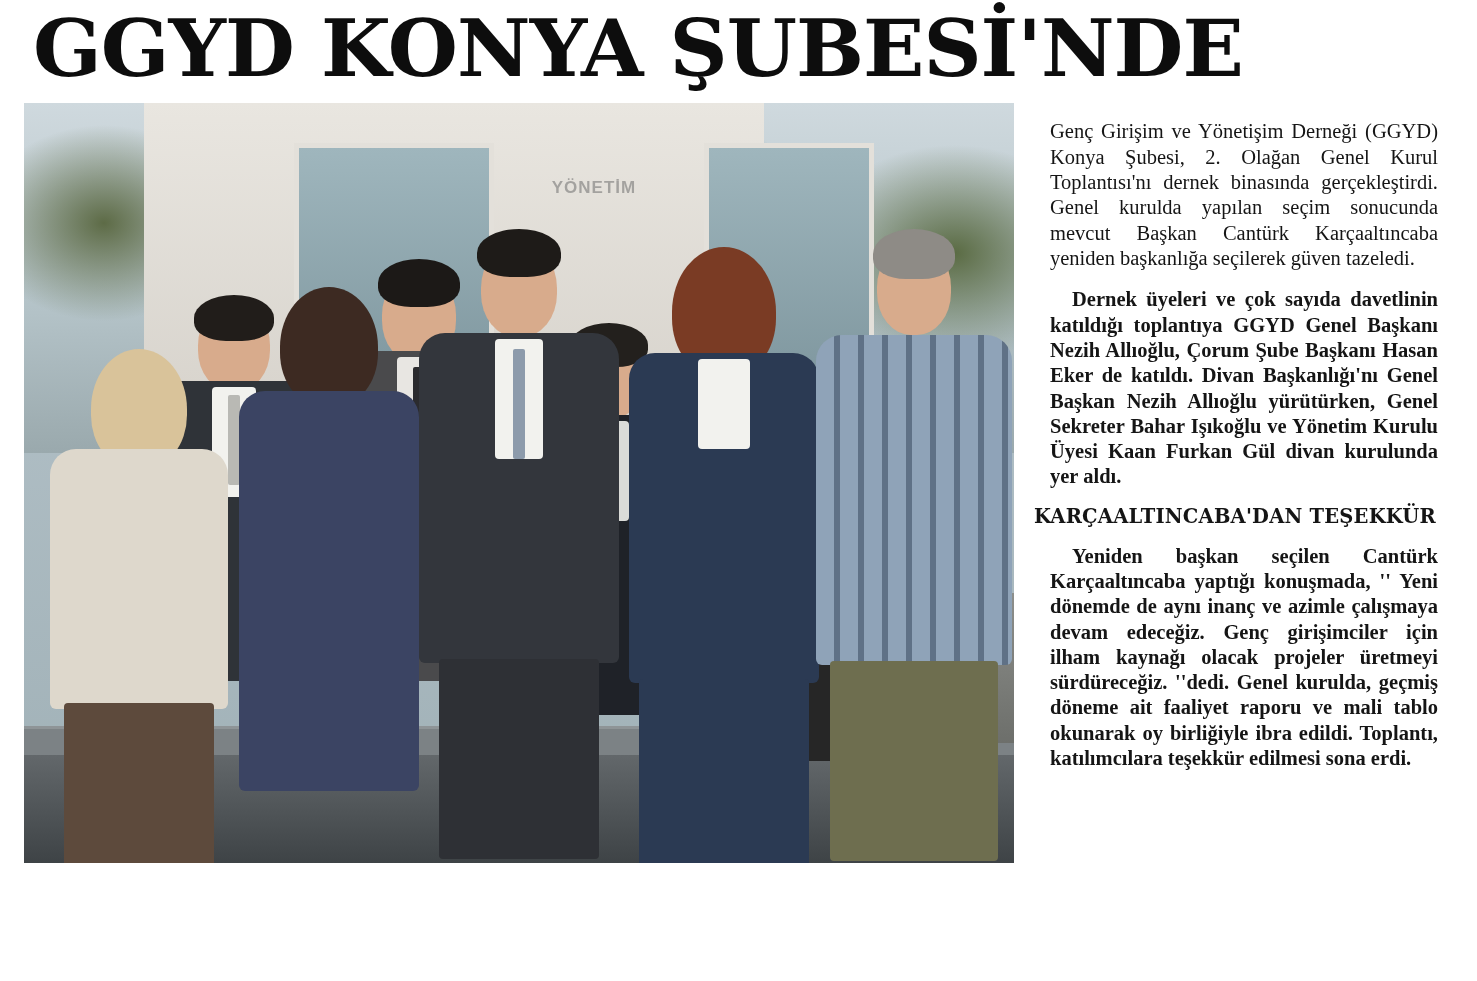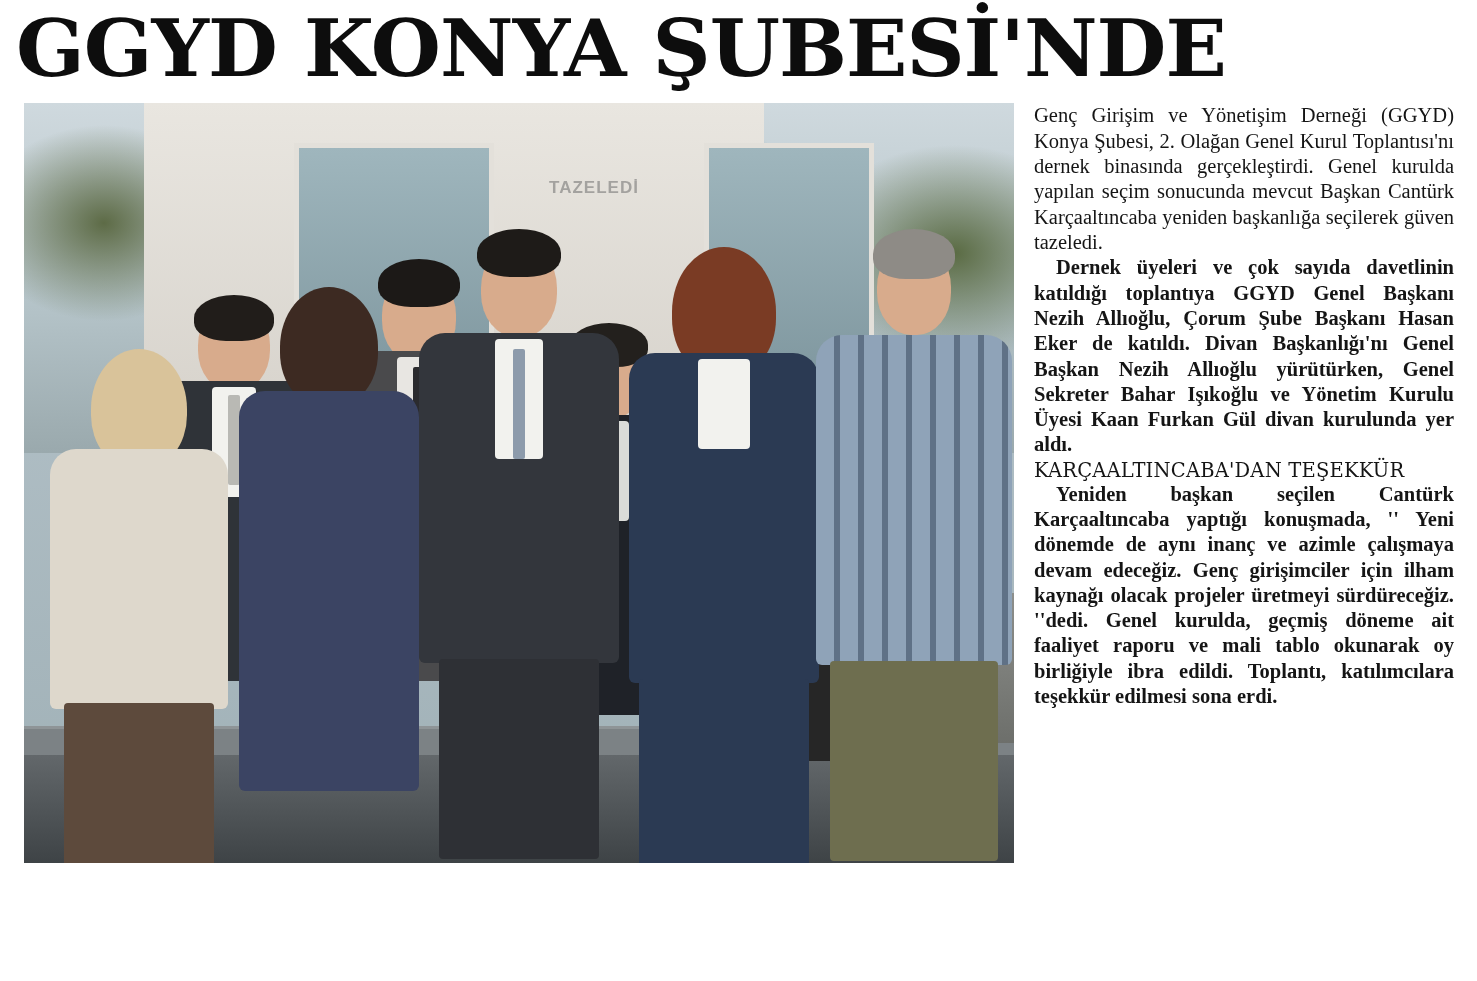--- a/index.html
+++ b/index.html
@@ -17,21 +17,21 @@
   .page {
     position: relative;
     width: 1477px;
     height: 981px;
     box-sizing: border-box;
     padding: 0;
   }
 
   
   .headline {
-    padding: 10px 24px 0 16px;
+    padding: 10px 24px 0 33px;
   }
   .headline-line {
     font-family: "DejaVu Serif", serif;
     font-weight: bold;
     color: #0d0d0d;
     letter-spacing: -1px;
     line-height: 0.98;
     white-space: nowrap;
   }
   .headline-line.l1 {
@@ -143,25 +143,25 @@
     width: 420px;
     flex: 0 0 420px;
     font-family: "Liberation Serif", serif;
     font-size: 20.5px;
     line-height: 1.235;
     color: #151515;
     text-align: justify;
     hyphens: auto;
     -webkit-hyphens: auto;
   }
-  .textcol p { margin: 0; }
+  .textcol p { margin: 16px; }
   .textcol p.indent { text-indent: 22px; font-weight: bold; }
   .subhead {
     font-family: "DejaVu Serif", serif;
-    font-weight: normal;
+    font-weight: bold;
     font-size: 19.5px;
     line-height: 1.12;
     margin-top: 2px;
     letter-spacing: .2px;
   }
   .byline {
     font-family: "DejaVu Serif", serif;
     font-weight: bold;
     font-size: 20px;
     letter-spacing: .2px;
@@ -179,21 +179,21 @@
 
   <div class="content">
 
     <div class="photo-wrap">
       <div class="photo">
         <div class="ph-sky"></div>
         <div class="ph-trees"></div>
         <div class="ph-building">
           <div class="ph-window ph-w1"></div>
           <div class="ph-window ph-w2"></div>
-          <div class="ph-sign">TAZELEDİ</div>
+          <div class="ph-sign">YÖNETİM</div>
         </div>
         <div class="ph-ground"></div>
         <div class="ph-step"></div>
         <div class="ph-planter"></div>
 
         <div class="person" style="left:120px; width:180px; height:560px;">
           <div class="head" style="top:0; width:72px; height:88px;"></div>
           <div class="hair" style="top:-8px; width:80px; height:46px; background:#211d1a;"></div>
           <div class="body-sh" style="top:78px; width:170px; height:300px; background:#2f3338;"></div>
           <div class="shirt" style="top:84px; width:44px; height:110px;"></div>

